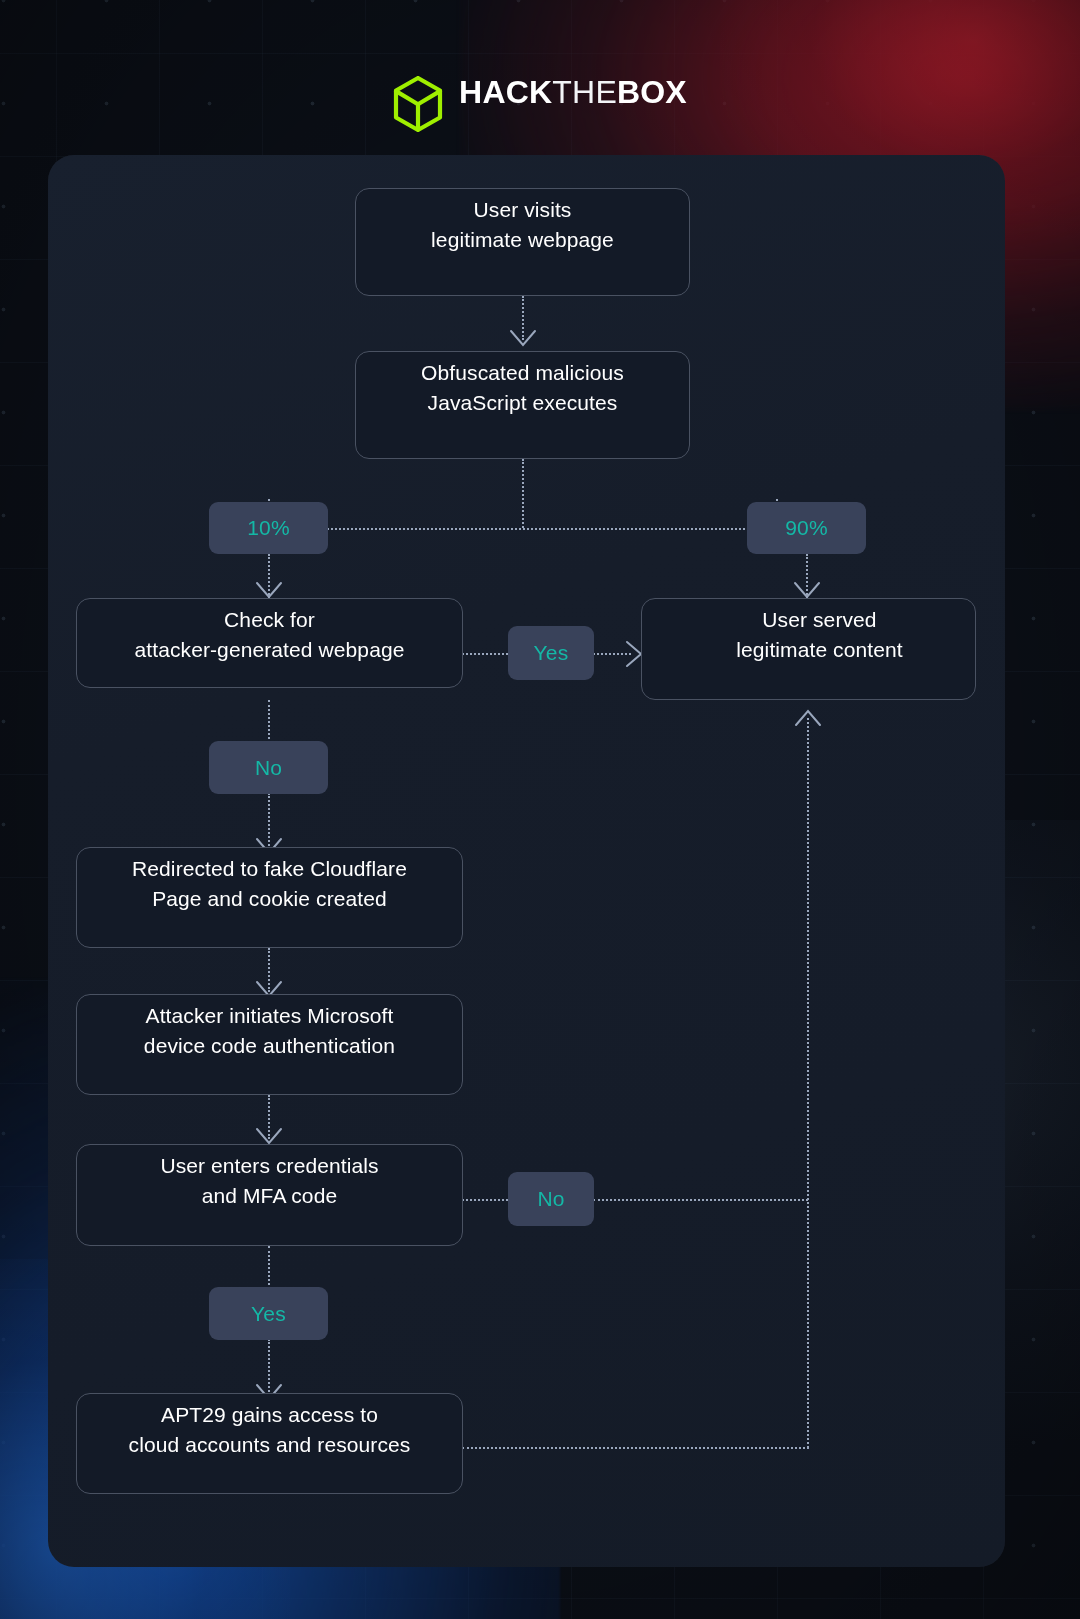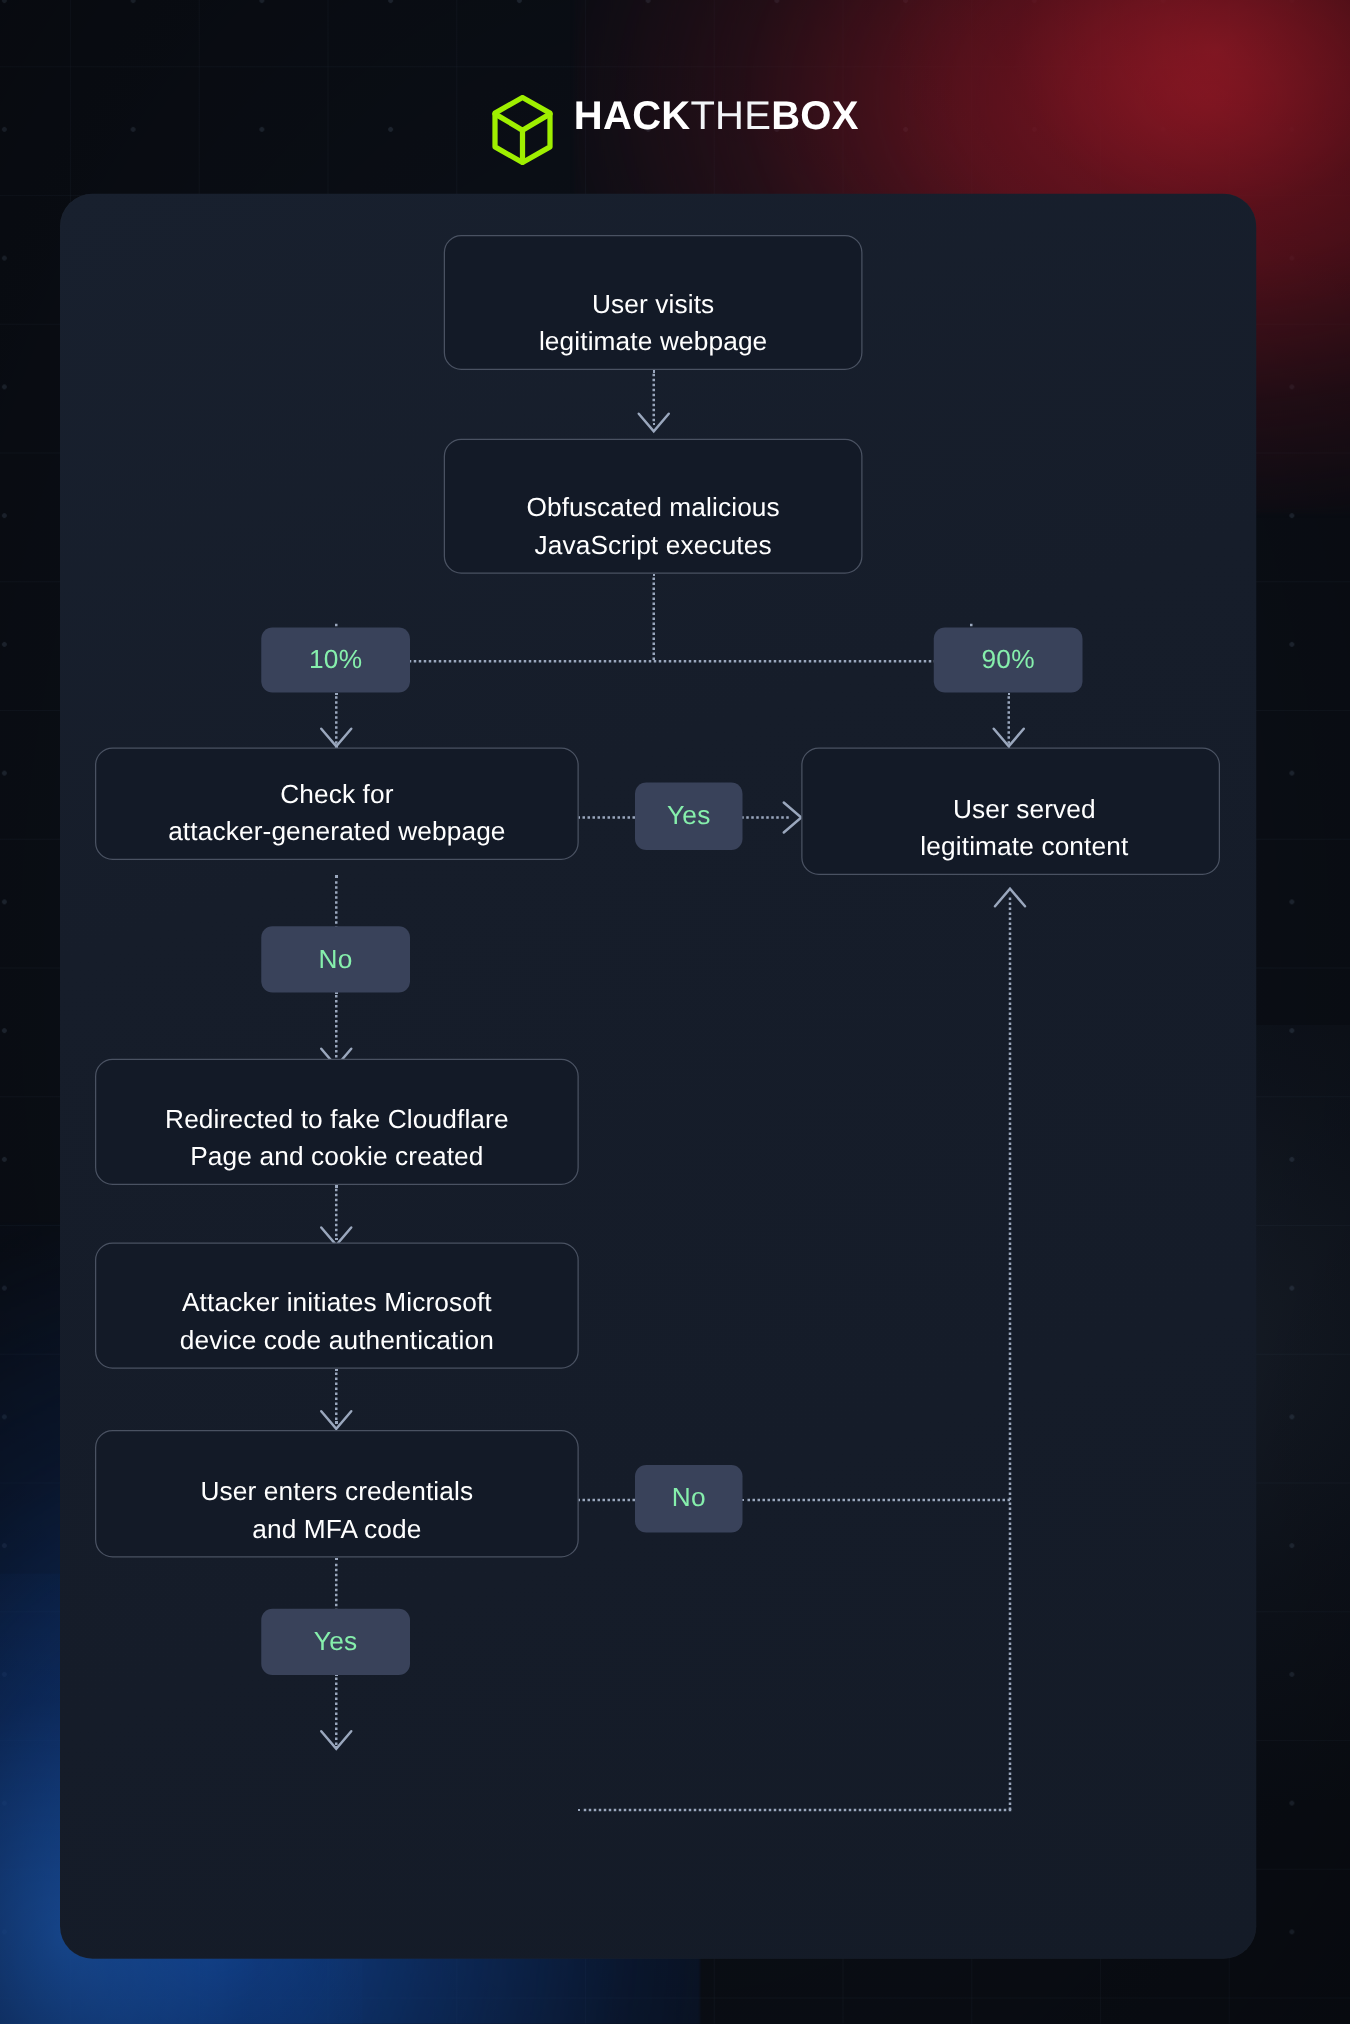--- a/index.html
+++ b/index.html
@@ -131,36 +131,36 @@
   .panel-inner { position: absolute; inset: 0; }
 
   
   .node {
     position: absolute;
     border: 1px solid #4a5262;
     border-radius: 14px;
     background: #131a27;
     color: #ffffff;
     display: flex;
-    align-items: flex-end;
+    align-items: flex-start;
     justify-content: center;
     text-align: center;
     font-size: 21px;
     line-height: 1.42;
     letter-spacing: 0.1px;
     padding: 6px 14px;
     z-index: 6;
   }
 
   
   .chip {
     position: absolute;
     background: #39425a;
     border-radius: 9px;
-    color: #86efac;
+    color: #14b8a6;
     display: flex;
     align-items: center;
     justify-content: center;
     font-size: 21px;
     letter-spacing: 0.2px;
     z-index: 8;
   }
   .vline {
     position: absolute;
     width: 0;
@@ -327,20 +327,26 @@
       </span>
     </div>
 
     <div class="node" style="left:28px; top:989px; width:387px; height:102px;">
       <span>
         <span>User enters credentials</span><br>
         <span>and MFA code</span>
       </span>
     </div>
 
+    <div class="node" style="left:28px; top:1238px; width:387px; height:101px;">
+      <span>
+        <span>APT29 gains access to</span><br>
+        <span>cloud accounts and resources</span>
+      </span>
+    </div>
 
     <div class="chip" style="left:161px; top:347px; width:119px; height:52px;">
       <span>10%</span>
     </div>
 
     <div class="chip" style="left:699px; top:347px; width:119px; height:52px;">
       <span>90%</span>
     </div>
 
     <div class="chip" style="left:460px; top:471px; width:86px; height:54px;">

